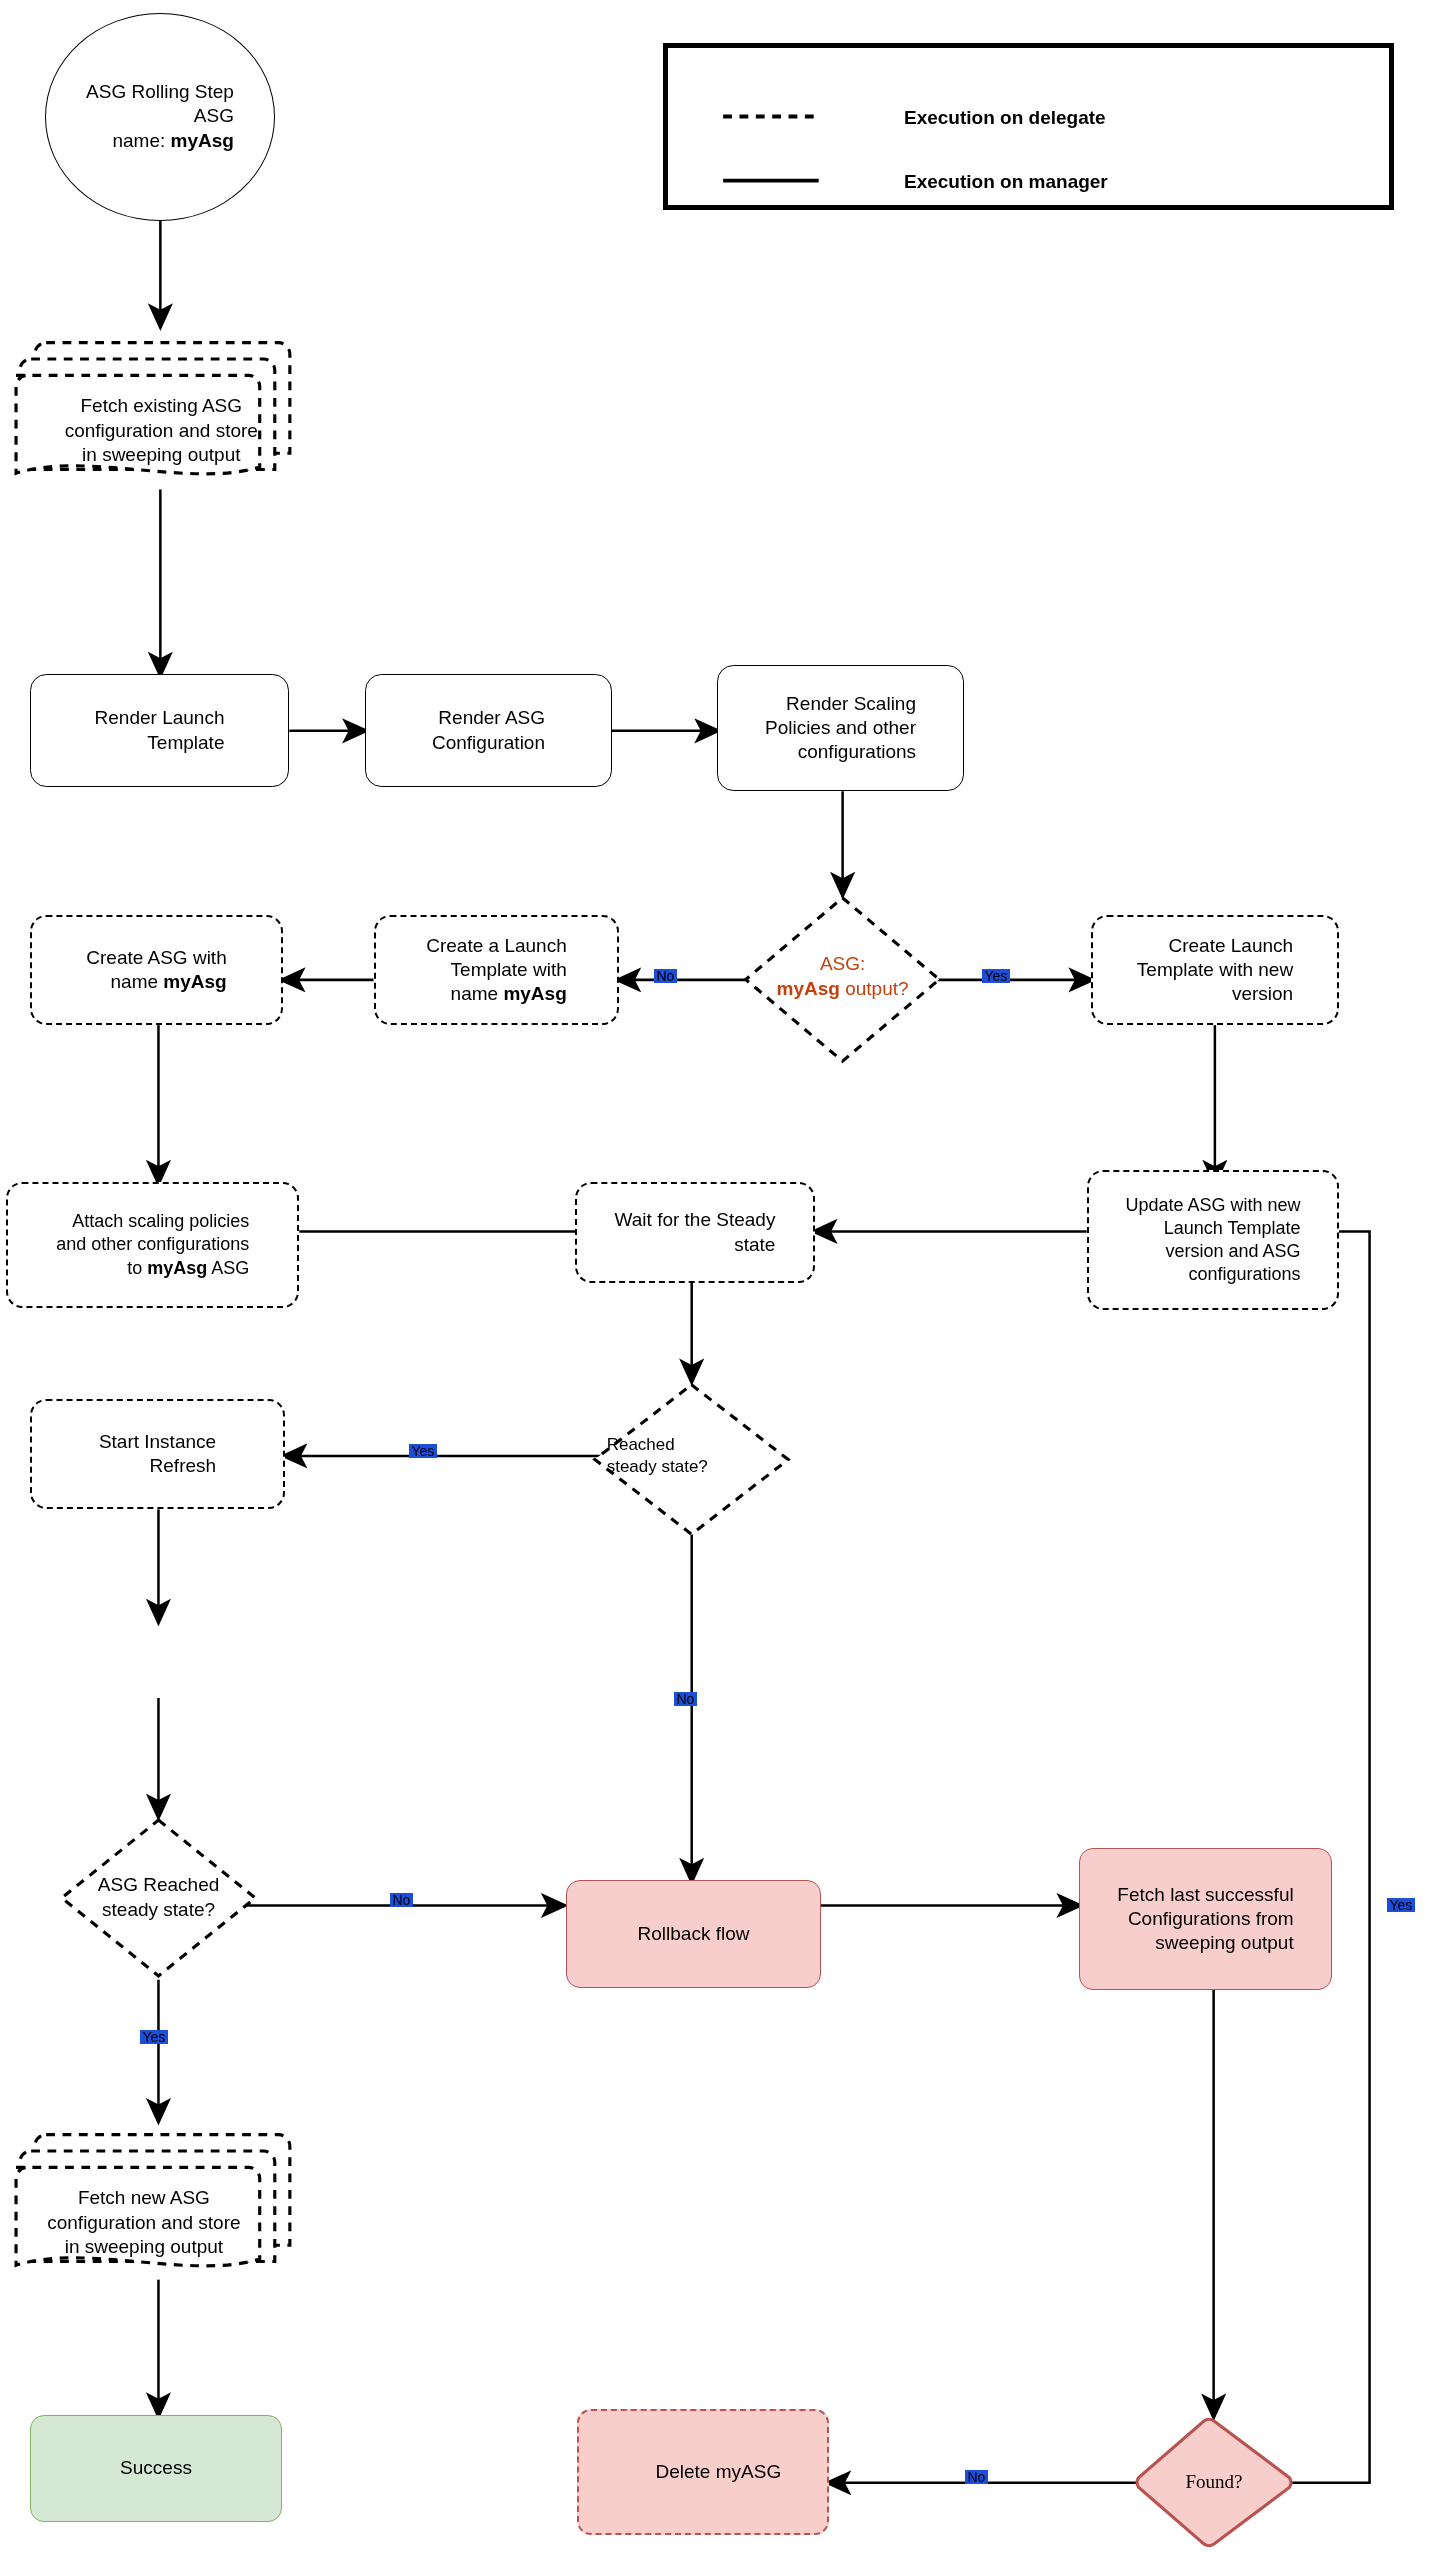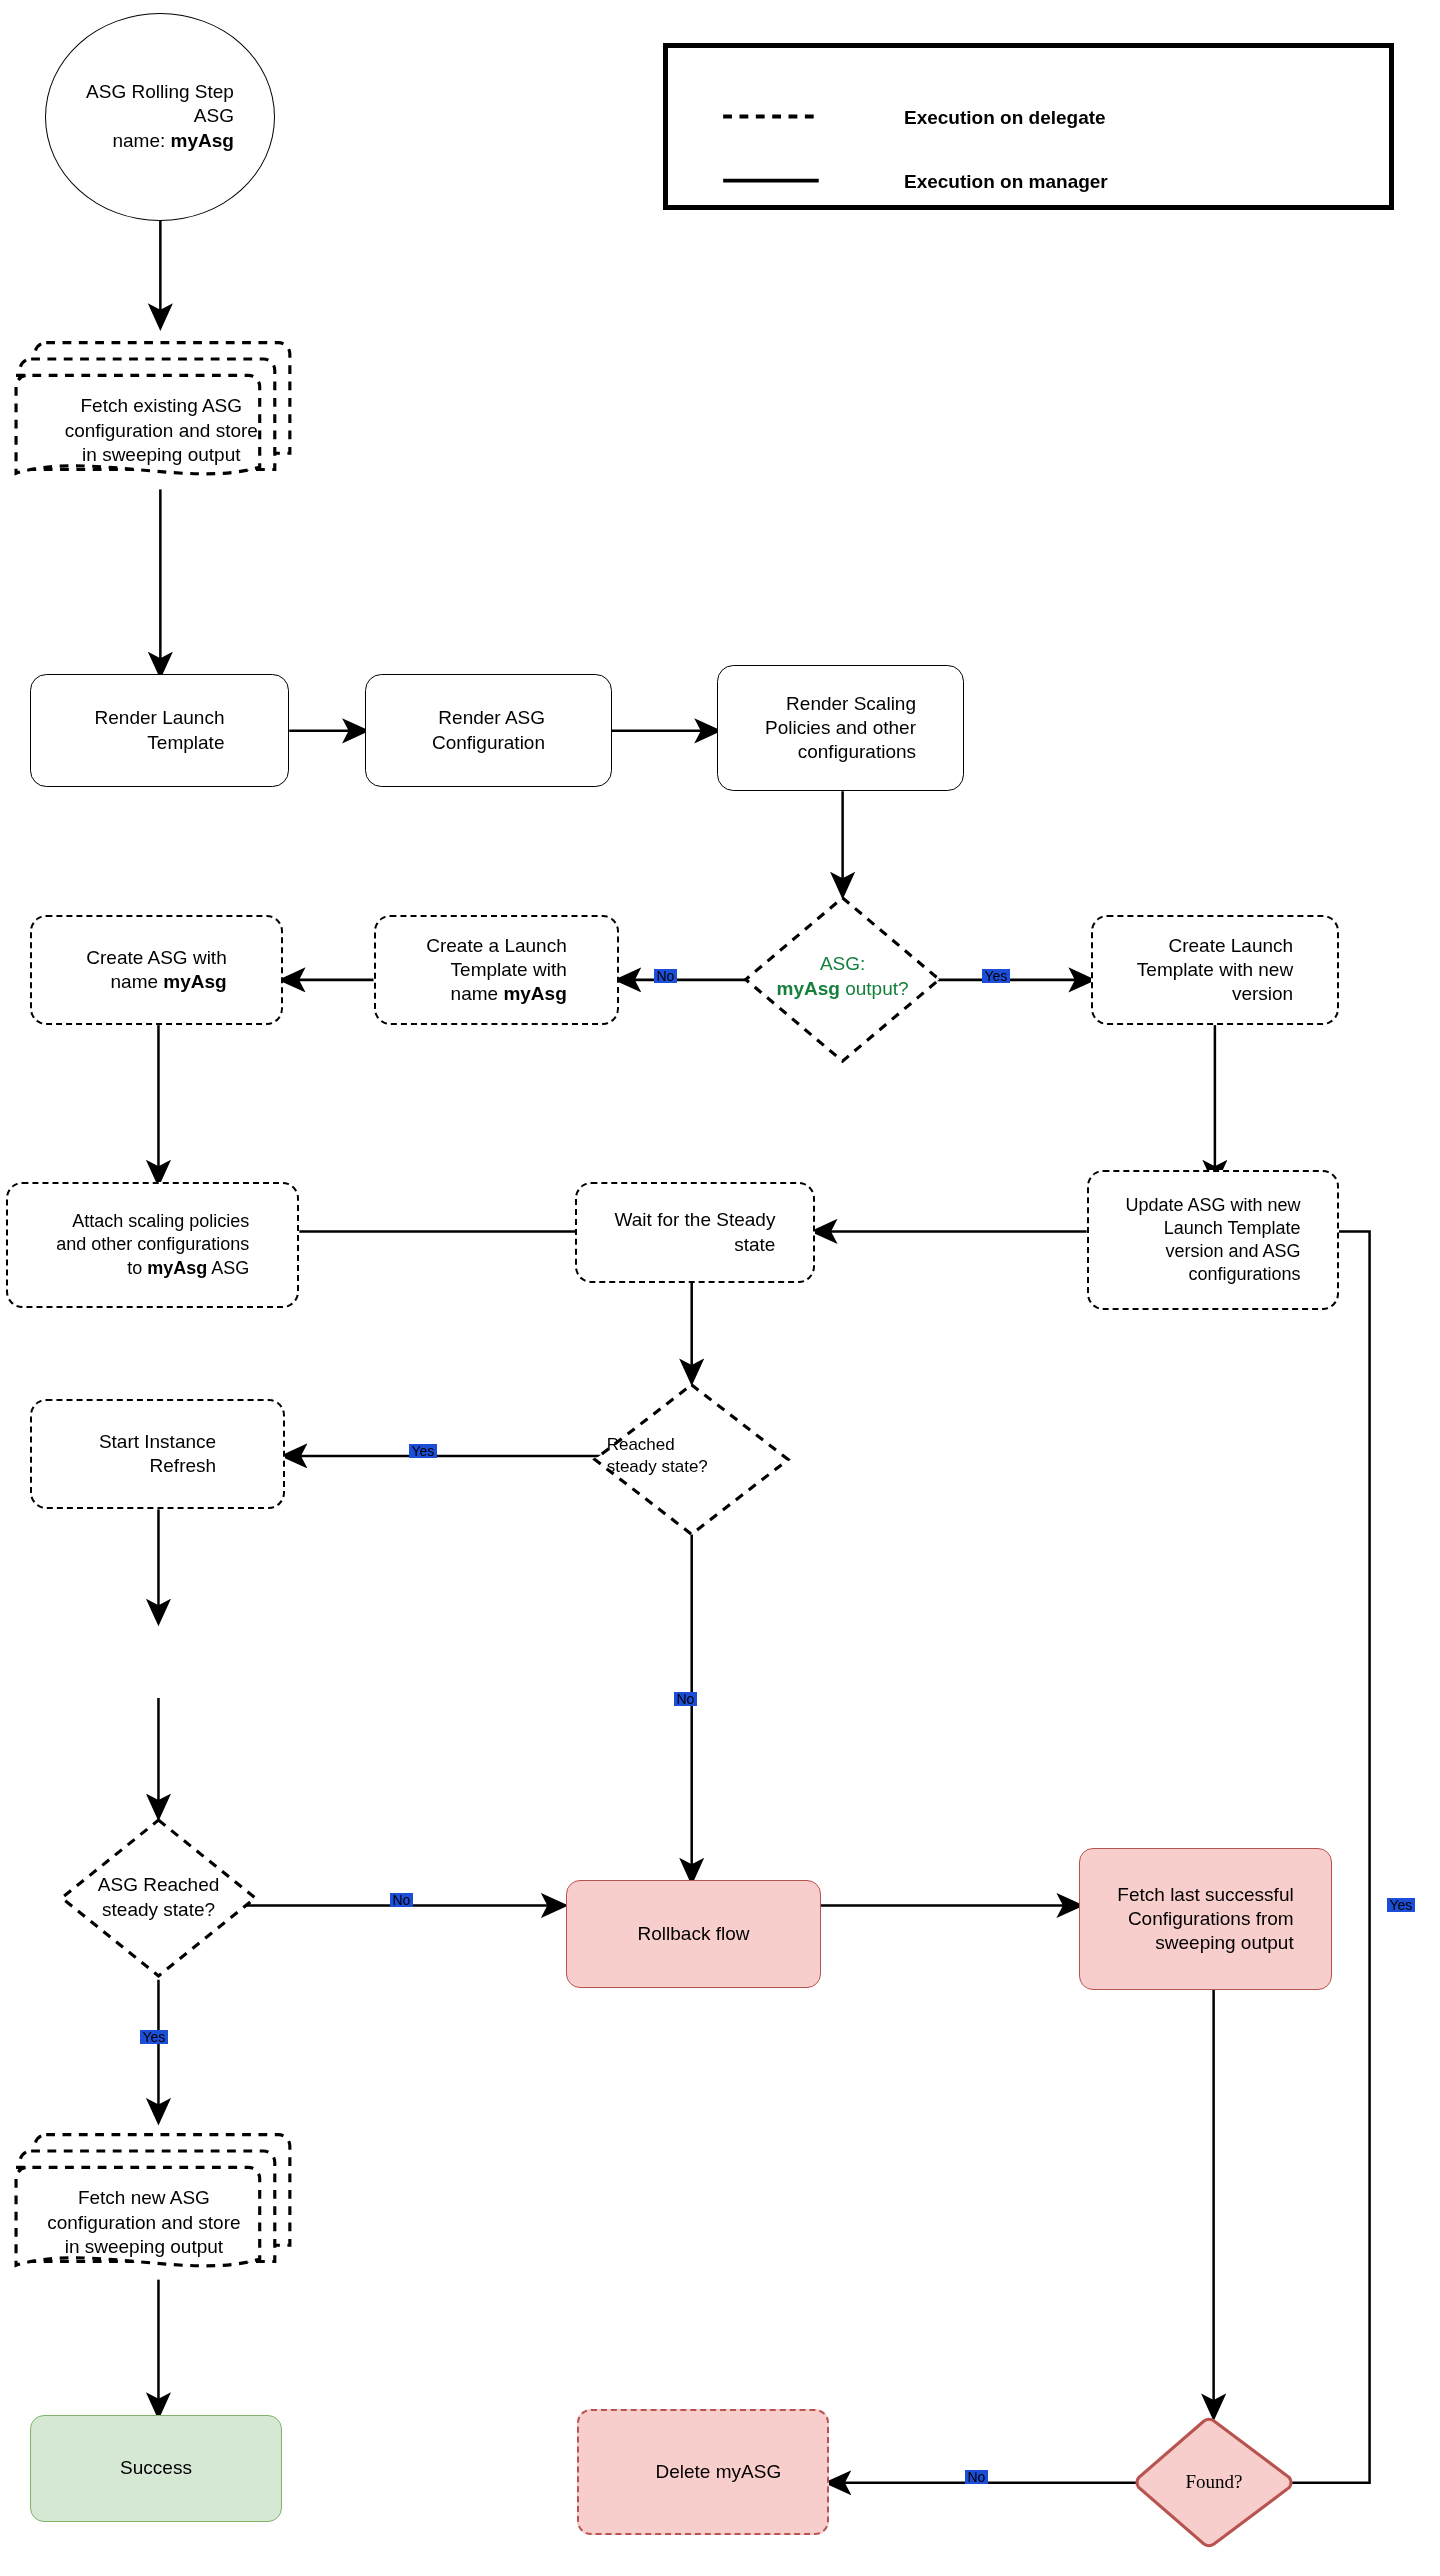--- a/index.html
+++ b/index.html
@@ -123,21 +123,21 @@
   <div class="node rr" style="left:717px;top:665px;width:247px;height:126px;">
     <span class="t">Render Scaling
 Policies and other
 configurations</span>
   </div>
 
   <div style="position:absolute;left:742px;top:894px;width:201px;height:171px;">
     <svg viewBox="0 0 320 272" width="201" height="171" style="position:absolute;left:0;top:0;">
       <polygon points="160,6 314,136 160,266 6,136" fill="#fff" stroke="#000" stroke-width="5" stroke-dasharray="14,12"></polygon>
     </svg>
-    <div style="position:absolute;left:12.6px;top:58px;width:176px;text-align:center;font-size:19px;line-height:1.3;color:#15803d;">
+    <div style="position:absolute;left:12.6px;top:58px;width:176px;text-align:center;font-size:19px;line-height:1.3;color:#c2410c;">
       <div>ASG:</div>
       <div><b>myAsg</b> <span>output?</span></div>
     </div>
   </div>
 
   <div class="node rr-dash" style="left:374px;top:915px;width:245px;height:110px;">
     <span class="t" style="white-space: normal;">Create a Launch<br>Template with<br>name <b>myAsg</b></span>
   </div>
 
   <div class="node rr-dash" style="left:30px;top:915px;width:253px;height:110px;">

